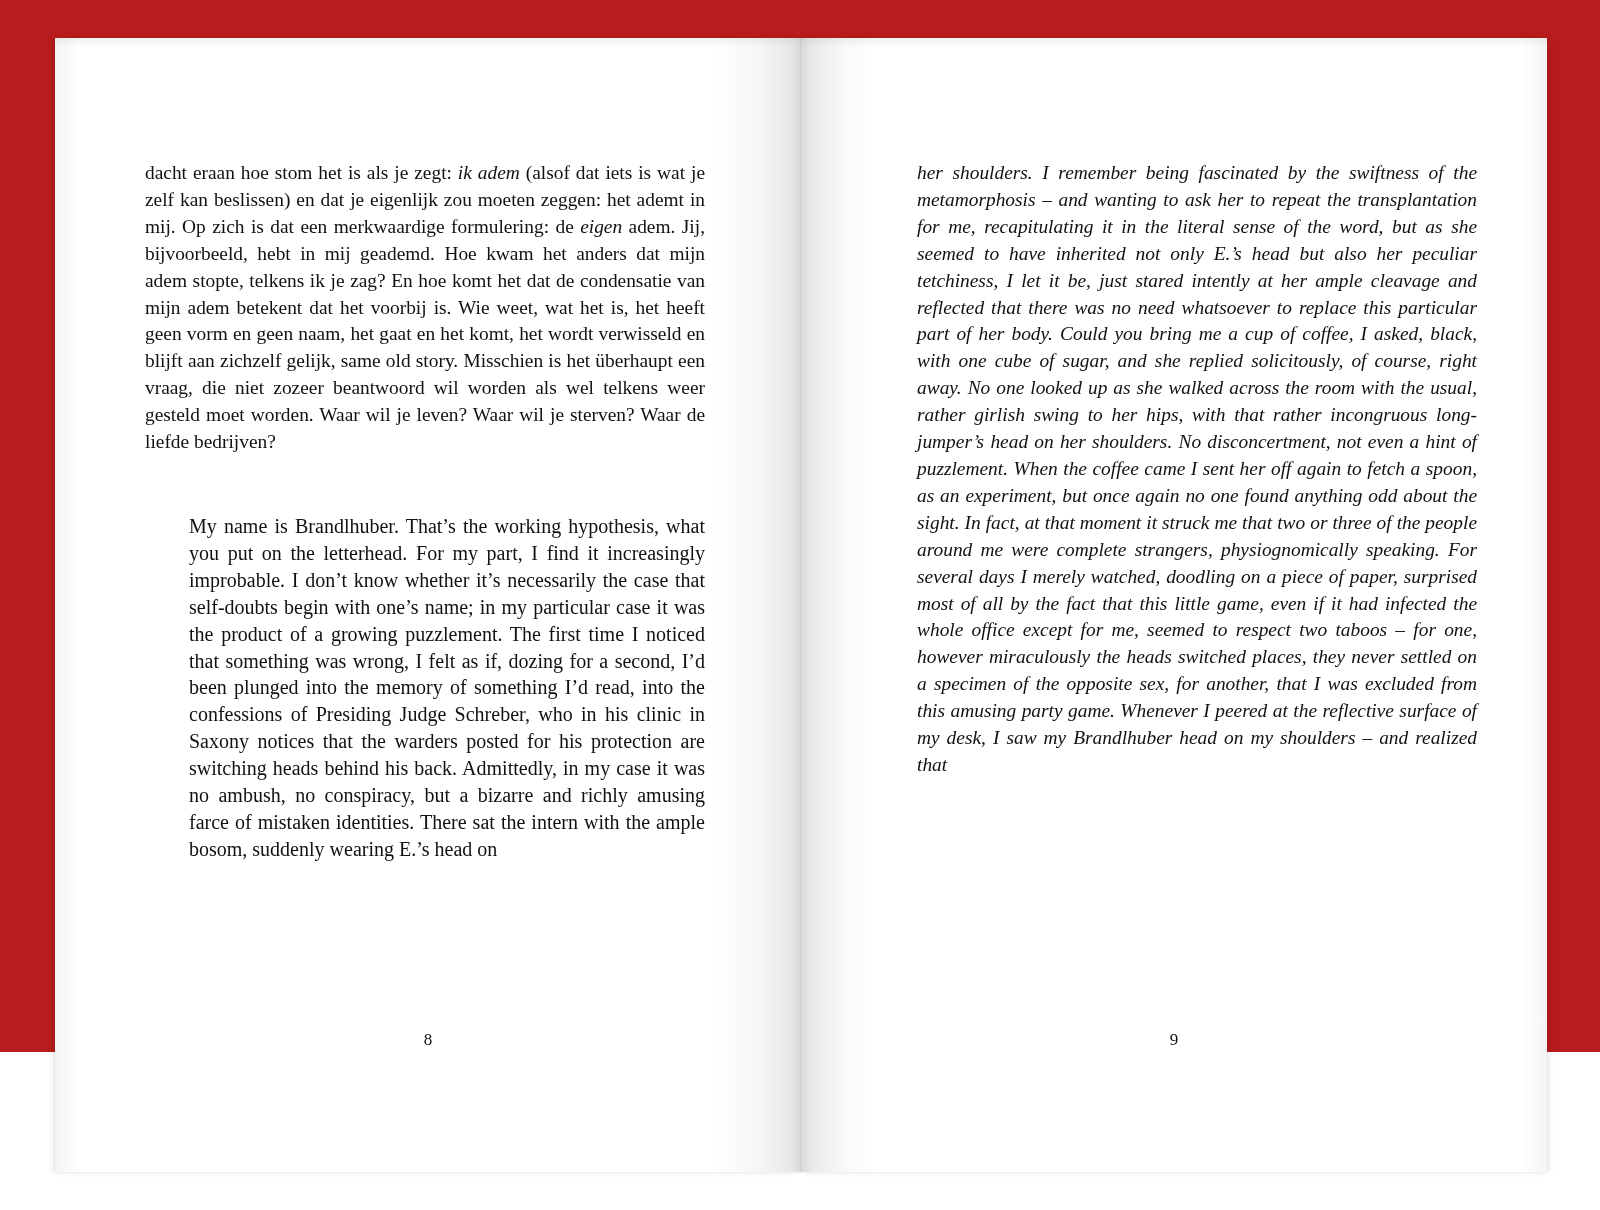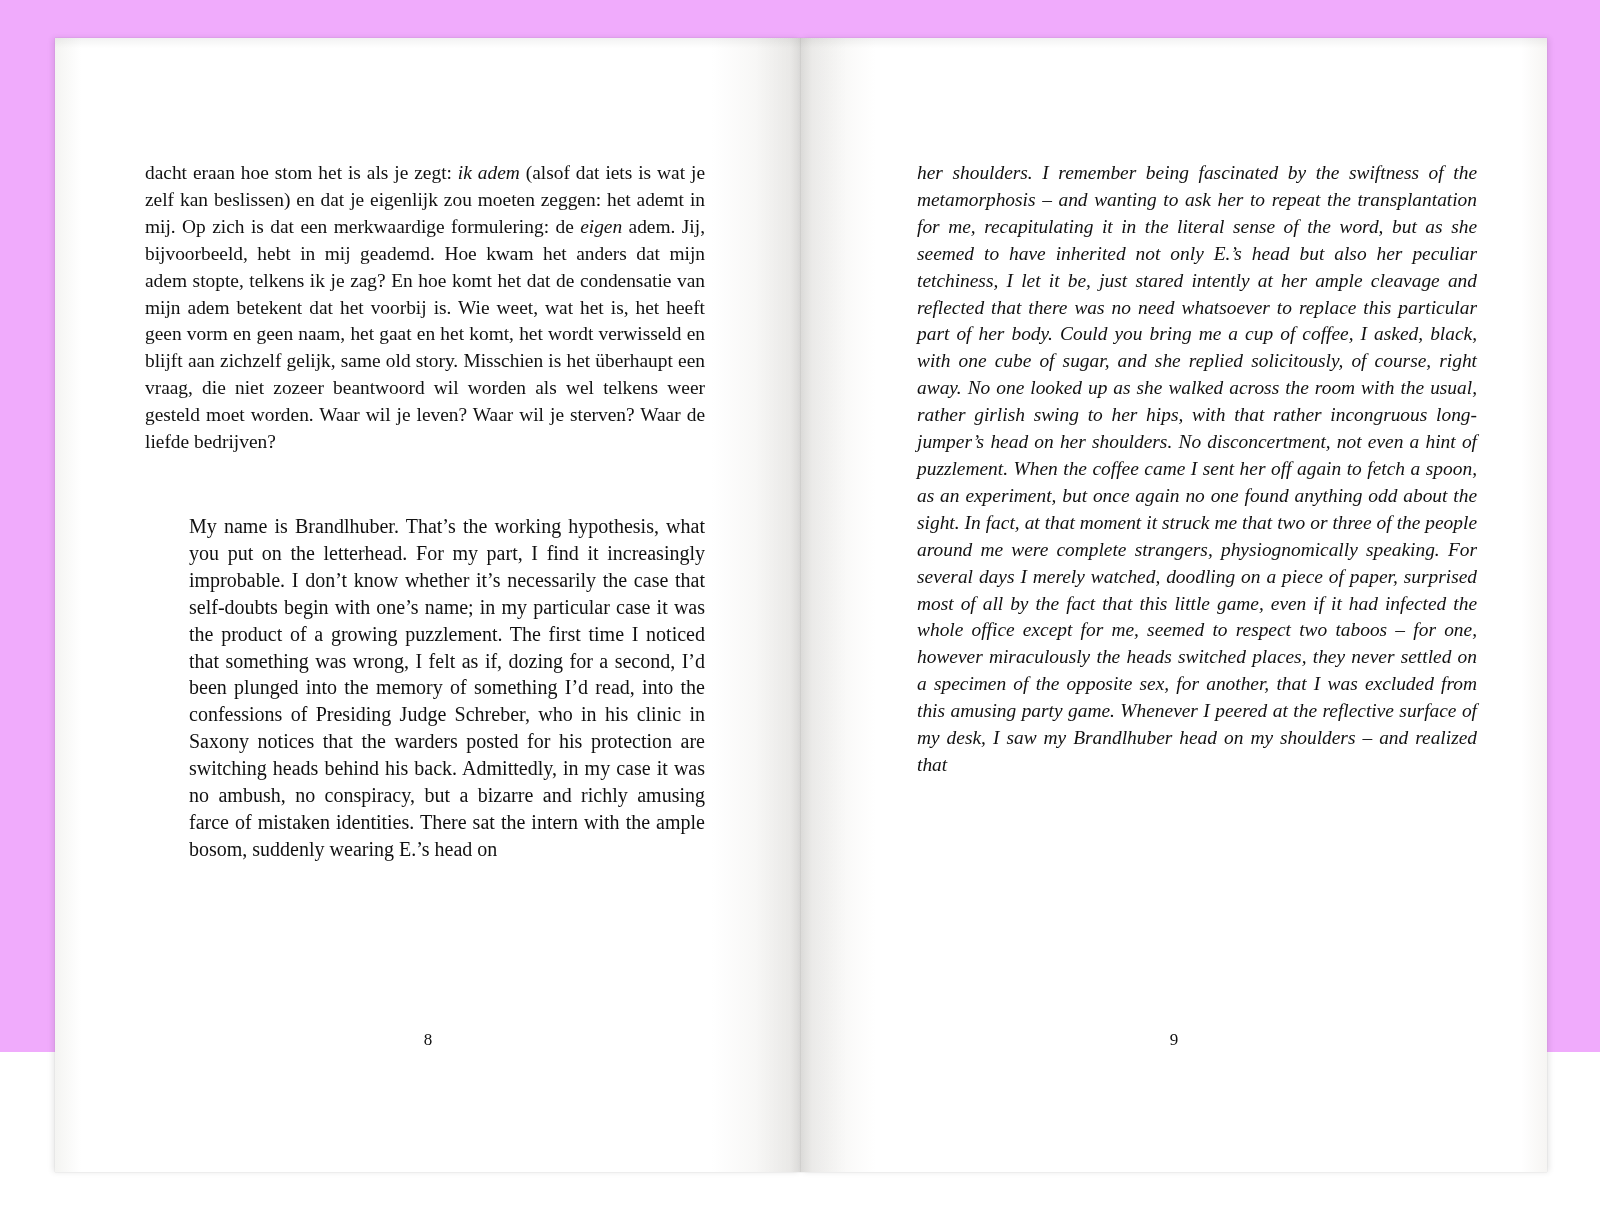--- a/index.html
+++ b/index.html
@@ -12,21 +12,21 @@
     height: 1210px;
     overflow: hidden;
     font-family: "Liberation Serif", serif;
   }
   .stage {
     position: absolute;
     left: 0;
     top: 0;
     width: 1600px;
     height: 1052px;
-    background: #f0abfc;
+    background: #b91c1c;
   }
   
   .book {
     position: absolute;
     left: 55px;
     top: 38px;
     width: 1492px;
     height: 1134px;
     background: #fdfdfd;
   }

